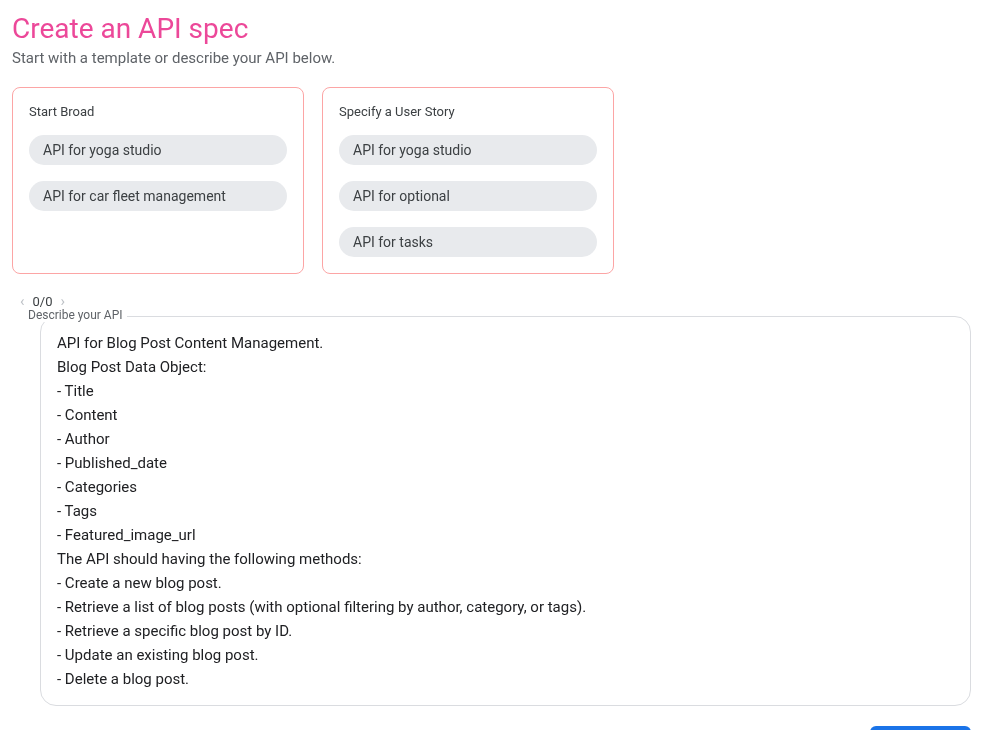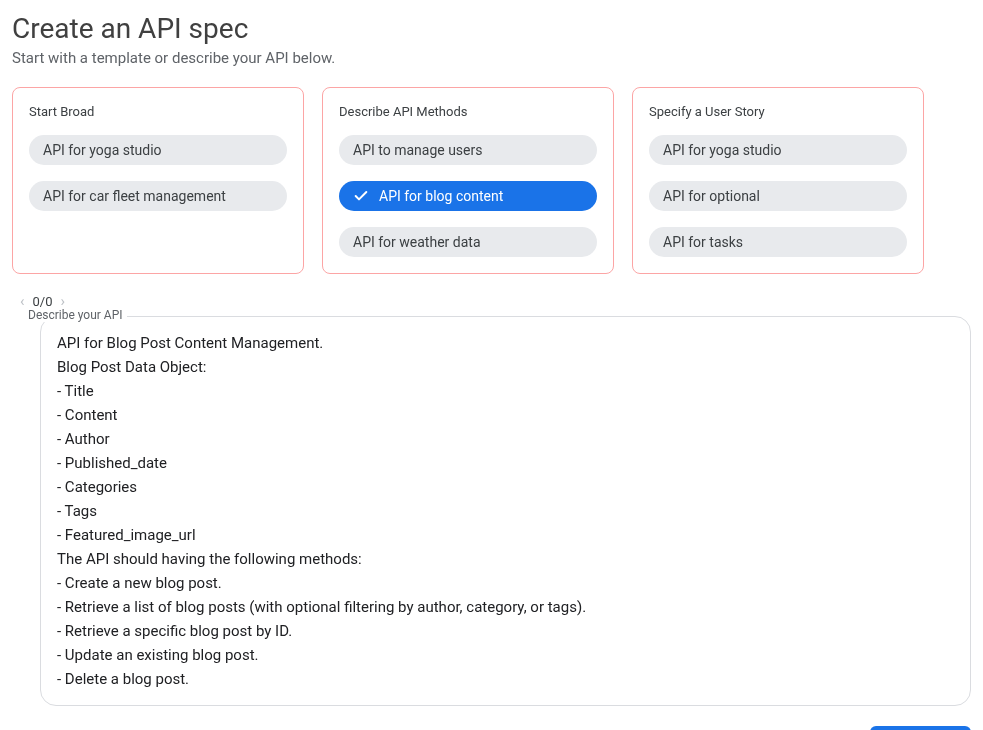--- a/index.html
+++ b/index.html
@@ -9,21 +9,21 @@
     }
     body {
       font-family: 'Google Sans', Roboto, Arial, sans-serif;
       background: #fff;
       padding: 12px;
       width: 983px;
     }
     .page-title {
       font-size: 28px;
       font-weight: 400;
-      color: #404040;
+      color: #ec4899;
       margin-bottom: 4px;
     }
     .page-subtitle {
       font-size: 15px;
       color: #5f6368;
       margin-bottom: 20px;
     }
     .cards-row {
       display: flex;
       gap: 18px;
@@ -150,37 +150,20 @@
   <div class="card">
     <div class="card-title">Start Broad</div>
     <div class="chip">
       <span>API for yoga studio</span>
     </div>
     <div class="chip">
       <span>API for car fleet management</span>
     </div>
   </div>
 
-  <div class="card">
-    <div class="card-title">Describe API Methods</div>
-    <div class="chip">
-      <span>API to manage users</span>
-    </div>
-    <div class="chip selected">
-      <span class="check-icon">
-        <svg viewBox="0 0 24 24" fill="none" stroke="currentColor" stroke-width="3" stroke-linecap="round" stroke-linejoin="round">
-            <polyline points="20 6 9 17 4 12"></polyline>
-          </svg>
-      </span>
-      <span>API for blog content</span>
-    </div>
-    <div class="chip">
-      <span>API for weather data</span>
-    </div>
-  </div>
 
   <div class="card">
     <div class="card-title">Specify a User Story</div>
     <div class="chip">
       <span>API for yoga studio</span>
     </div>
     <div class="chip">
       <span>API for optional</span>
     </div>
     <div class="chip">

